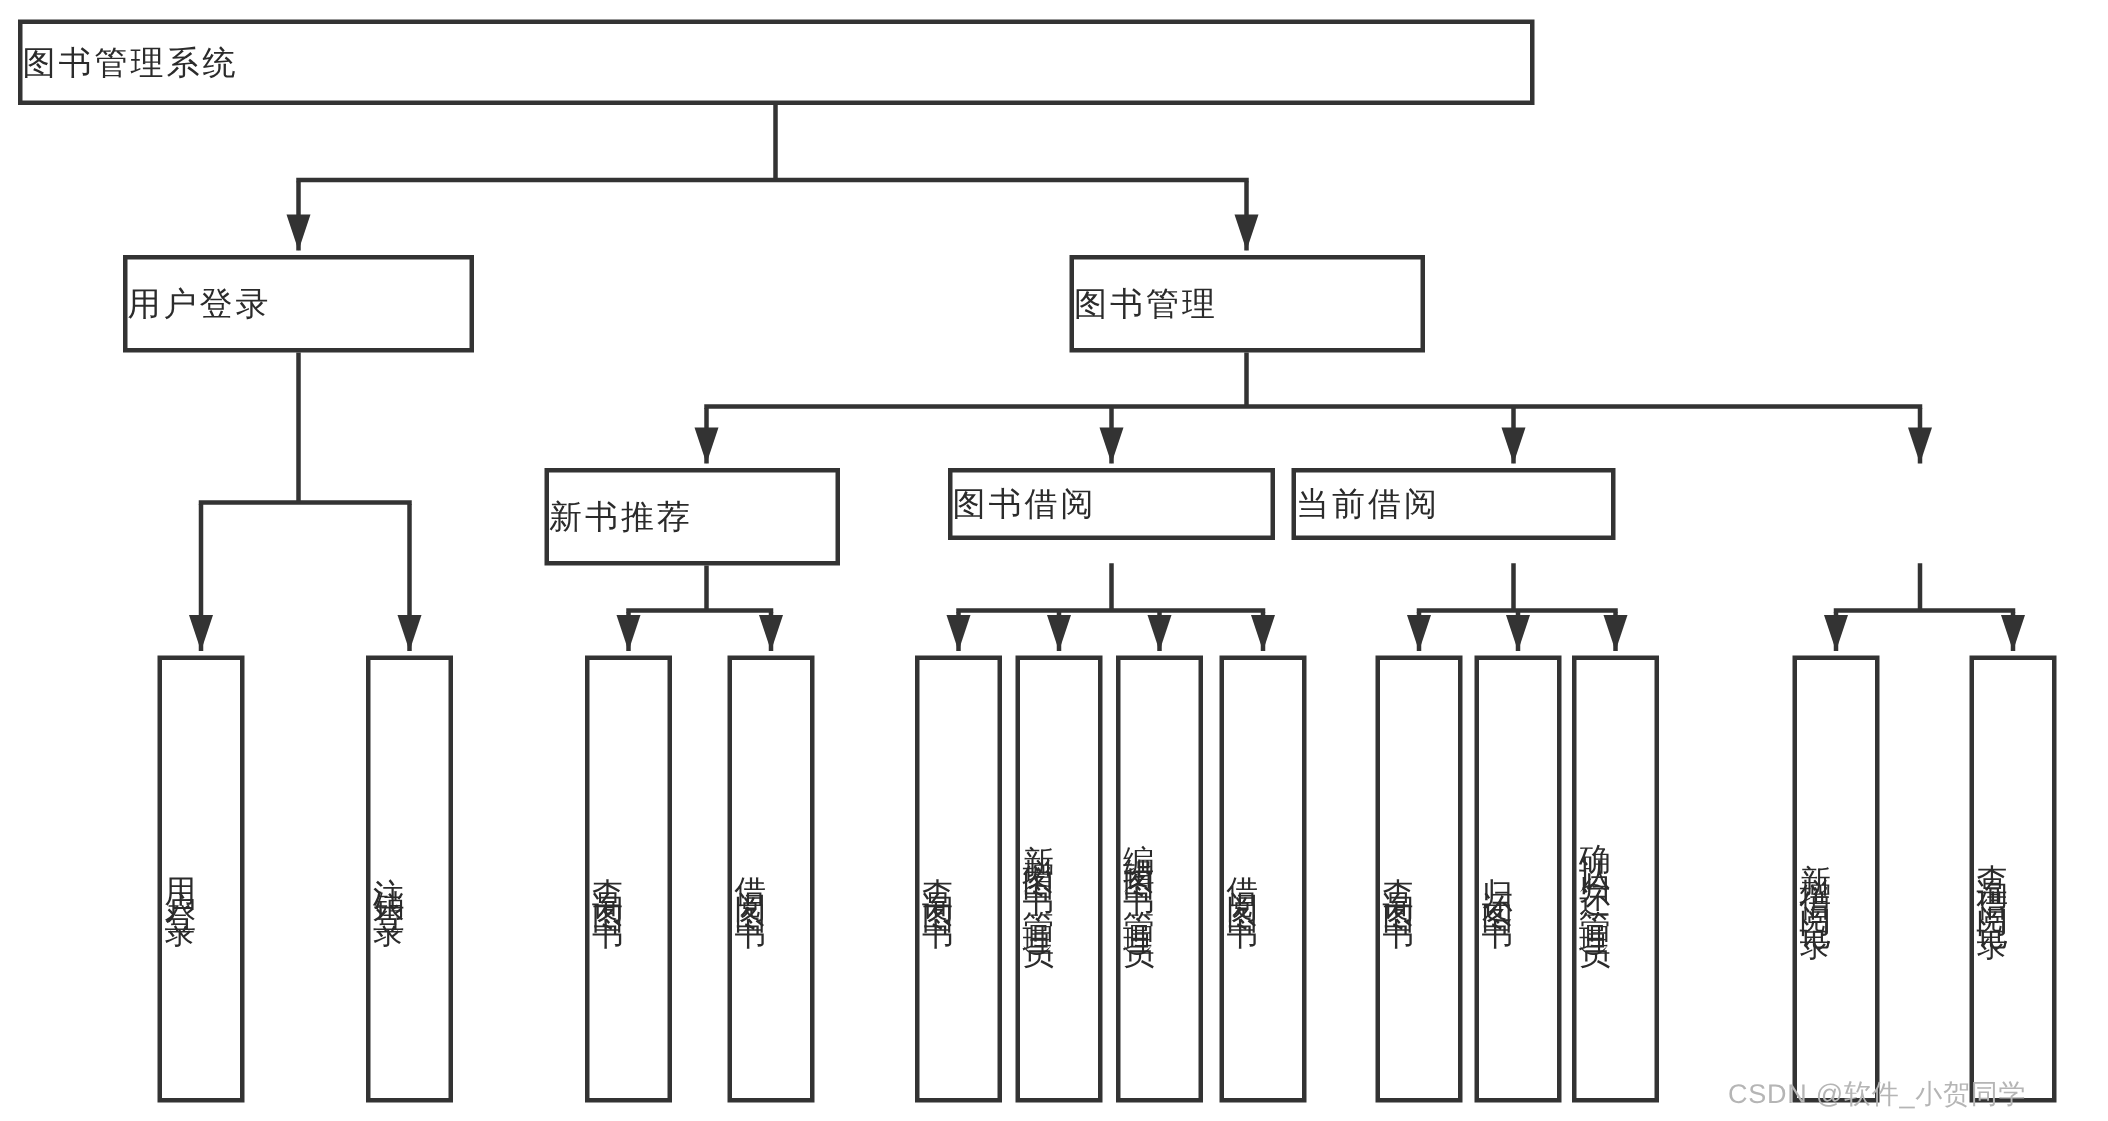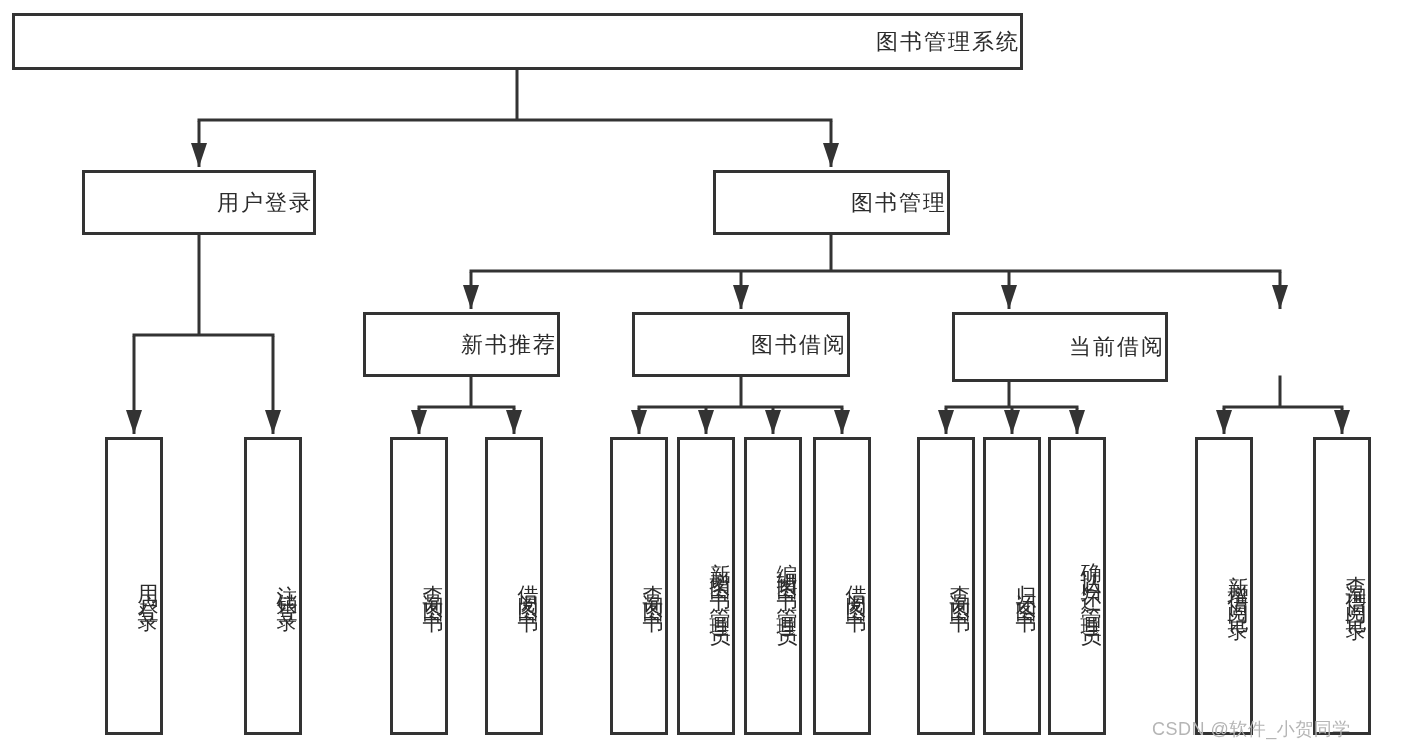--- a/index.html
+++ b/index.html
@@ -21,24 +21,23 @@
     top: 0;
     pointer-events: none;
   }
   .node {
     position: absolute;
     box-sizing: border-box;
     border: 3px solid #333333;
     background: #ffffff;
     display: flex;
     align-items: center;
-    justify-content: flex-end;
+    justify-content: flex-start;
     color: #2b2b2b;
     z-index: 2;
-    padding-left: 32px;
   }
   .node .hlabel {
     font-size: 22px;
     letter-spacing: 2px;
     white-space: nowrap;
     color: #2b2b2b;
   }
   .node .vlabel {
     writing-mode: vertical-rl;
     text-orientation: mixed;
@@ -110,24 +109,24 @@
   <div class="node" style="left:82px; top:170px; width:234px; height:65px;">
     <span class="hlabel">用户登录</span>
   </div>
   <div class="node" style="left:713px; top:170px; width:237px; height:65px;">
     <span class="hlabel">图书管理</span>
   </div>
 
   <div class="node" style="left:363px; top:312px; width:197px; height:65px;">
     <span class="hlabel">新书推荐</span>
   </div>
-  <div class="node" style="left:632px; top:312px; width:218px; height:65px;">
+  <div class="node" style="left:632px; top:312px; width:218px; height:48px;">
     <span class="hlabel">图书借阅</span>
   </div>
-  <div class="node" style="left:952px; top:312px; width:216px; height:70px;">
+  <div class="node" style="left:861px; top:312px; width:216px; height:48px;">
     <span class="hlabel">当前借阅</span>
   </div>
 
   <div class="node" style="left:105px; top:437px; width:58px; height:298px;">
     <span class="vlabel">用户登录</span>
   </div>
   <div class="node" style="left:244px; top:437px; width:58px; height:298px;">
     <span class="vlabel">注销登录</span>
   </div>
 

